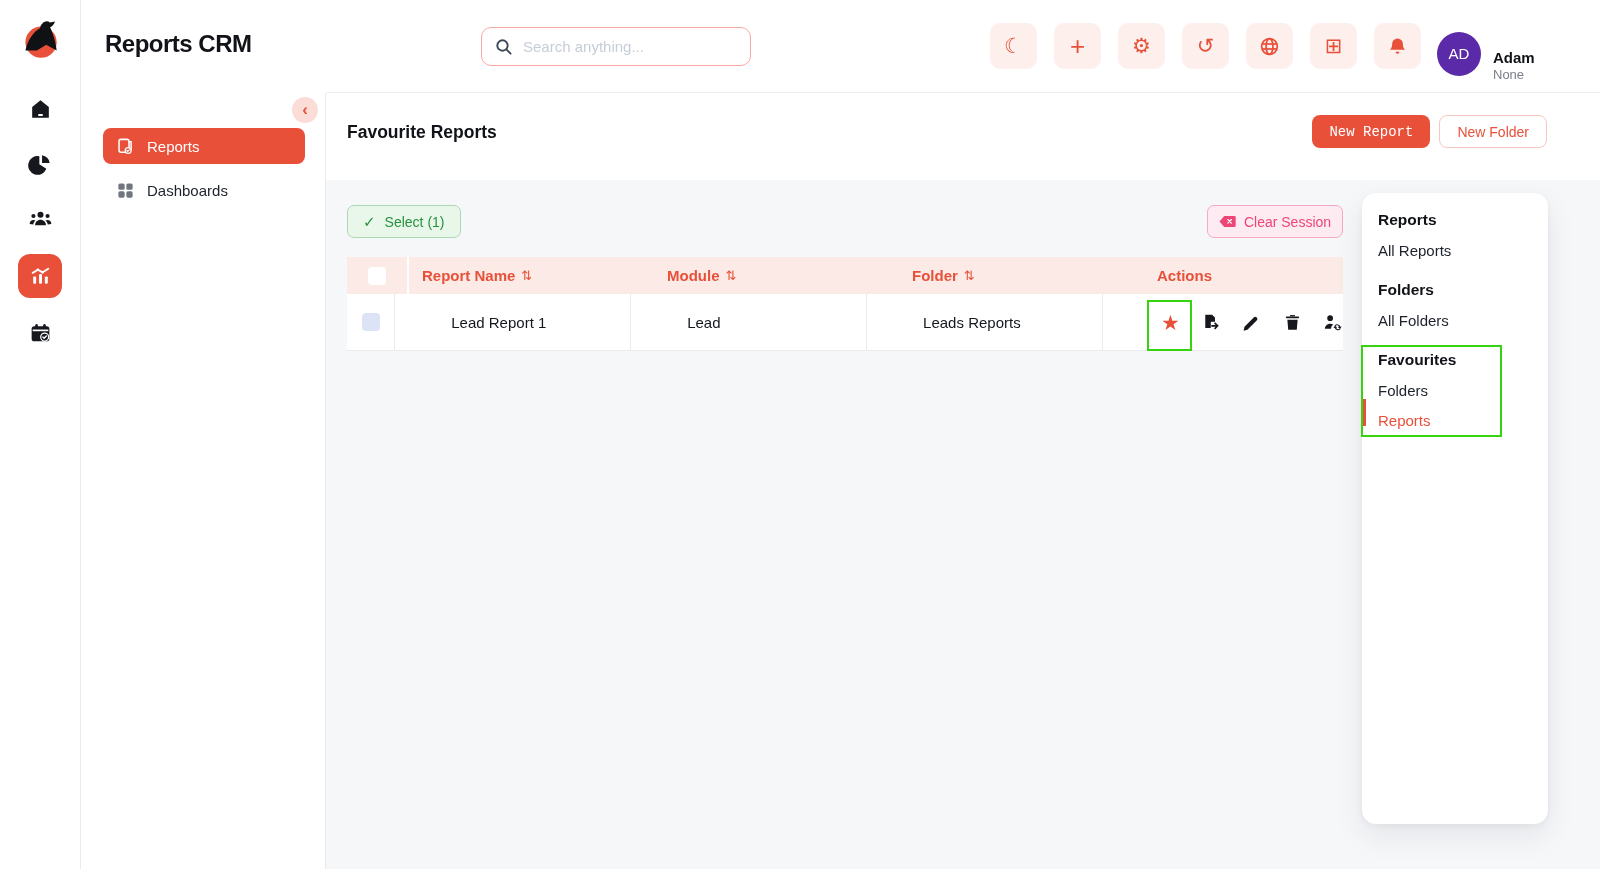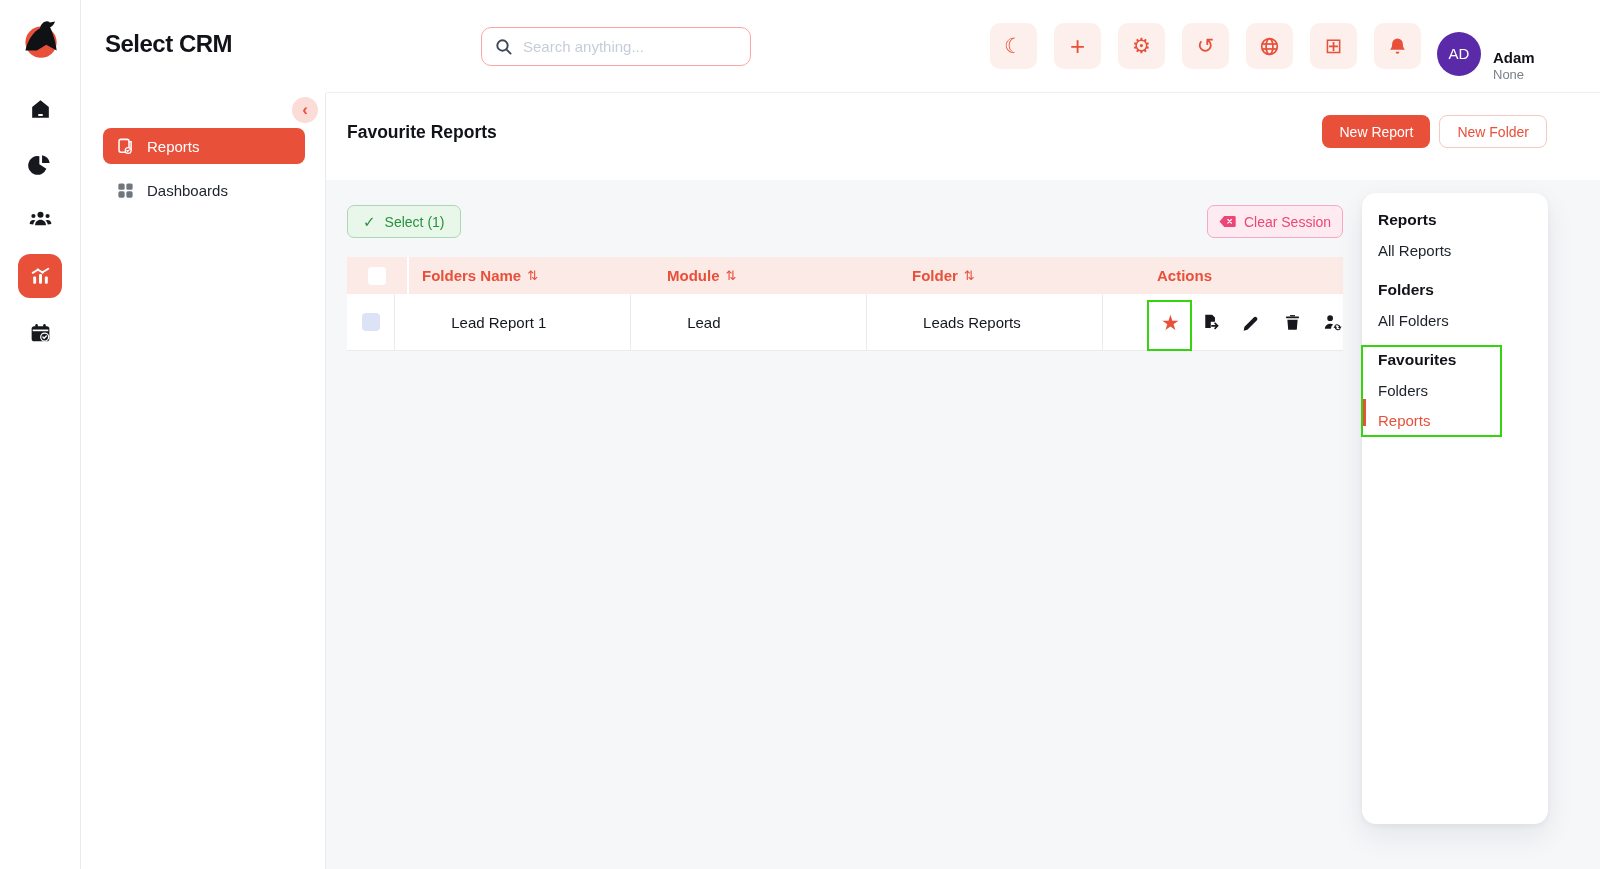--- a/index.html
+++ b/index.html
@@ -36,21 +36,21 @@
   .icon-btn svg { width:21px; height:21px; }
   .user { position:absolute; left:1437px; top:25px; display:flex; align-items:center; gap:12px; z-index:6; }
   .avatar { width:44px; height:44px; border-radius:50%; background:#5b2aa8; color:#fff; display:grid; place-items:center; font-size:15px; cursor:pointer; }
   .user-name { font-size:15px; font-weight:700; color:#111318;margin-top:24px; }
   .user-role { font-size:13px; color:#7a8089; margin-top:1px; }
 
   
   .page-head { position:absolute; left:326px; top:93px; right:0; height:87px; background:#fff; z-index:3; }
   .page-title { position:absolute; left:21px; top:29px; font-size:17.5px; font-weight:700; color:#111318; }
   .page-actions { position:absolute; right:53px; top:22px; display:flex; gap:9px; }
-  .btn-primary { height:33px; padding:0 17px; border:none; border-radius:8px; background:#e8503a; color:#fff; font-size:14px; font-family:Liberation Sans, sans-serif; cursor:pointer; }
+  .btn-primary { height:33px; padding:0 17px; border:none; border-radius:8px; background:#e8503a; color:#fff; font-size:14px; font-family:Liberation Mono, monospace; cursor:pointer; }
   .btn-outline { height:33px; padding:0 17px; border:1px solid #f6c9c0; border-radius:8px; background:#fff; color:#e8503a; font-size:14px; font-family:inherit; cursor:pointer; }
 
   
   .content { position:absolute; left:326px; top:180px; right:0; bottom:0; background:#f6f7f9; z-index:2; }
   .select-btn { position:absolute; left:21px; top:25px; height:33px; padding:0 15px; display:flex; align-items:center; gap:9px; background:#e9f6ea; border:1px solid #abd8b4; border-radius:7px; color:#27923e; font-size:14px; font-family:inherit; cursor:pointer; }
   .select-btn .check { font-size:15px; font-weight:700; }
   .clear-btn { position:absolute; left:881px; top:25px; width:136px; height:33px; display:flex; align-items:center; justify-content:center; gap:8px; background:#fdebf1; border:1px solid #f6a9c3; border-radius:7px; color:#ed4576; font-size:14px; font-family:inherit; cursor:pointer; }
   .clear-btn svg { width:17px; height:13px; }
 
   .table { position:absolute; left:21px; top:77px; width:996px; font-size:15px; }
@@ -135,21 +135,21 @@
           <rect x="14.6" y="2.8" width="2.4" height="3.6" rx="1.2" fill="#16181d"></rect>
           <rect x="4.5" y="8.2" width="15" height="1.6" fill="#fff"></rect>
           <circle cx="16" cy="15.4" r="3.8" fill="#16181d" stroke="#fff" stroke-width="1.2"></circle>
           <path d="M14.3 15.4l1.2 1.2 2.1-2.2" fill="none" stroke="#fff" stroke-width="1.3" stroke-linecap="round"></path>
         </svg>
       </button>
     </nav>
   </aside>
 
   <aside class="subbar">
-    <div class="app-title">Select CRM</div>
+    <div class="app-title">Reports CRM</div>
     <button class="collapse">
       <span>‹</span>
     </button>
     <div class="subitem active">
       <svg viewBox="0 0 20 20">
         <rect x="3.2" y="2.5" width="10.5" height="13.5" rx="2" fill="none" stroke="#fff" stroke-width="1.6"></rect>
         <path d="M13.7 5h2.2v9" fill="none" stroke="#fff" stroke-width="1.6" stroke-linecap="round"></path>
         <circle cx="12.8" cy="14.2" r="3.1" fill="#e8503a" stroke="#fff" stroke-width="1.3"></circle>
         <path d="M11.4 14.2l1 1 1.7-1.8" fill="none" stroke="#fff" stroke-width="1.2" stroke-linecap="round"></path>
       </svg>
@@ -236,21 +236,21 @@
       </svg>
       <span>Clear Session</span>
     </button>
 
     <div class="table">
       <div class="thead">
         <div class="c-check">
             <div class="cbx head"></div>
           </div>
         <div class="c-name">
-          <span>Folders Name</span>
+          <span>Report Name</span>
           <span class="sort">⇅</span>
         </div>
         <div class="c-module">
           <span>Module</span>
           <span class="sort">⇅</span>
         </div>
         <div class="c-folder">
           <span>Folder</span>
           <span class="sort">⇅</span>
         </div>

